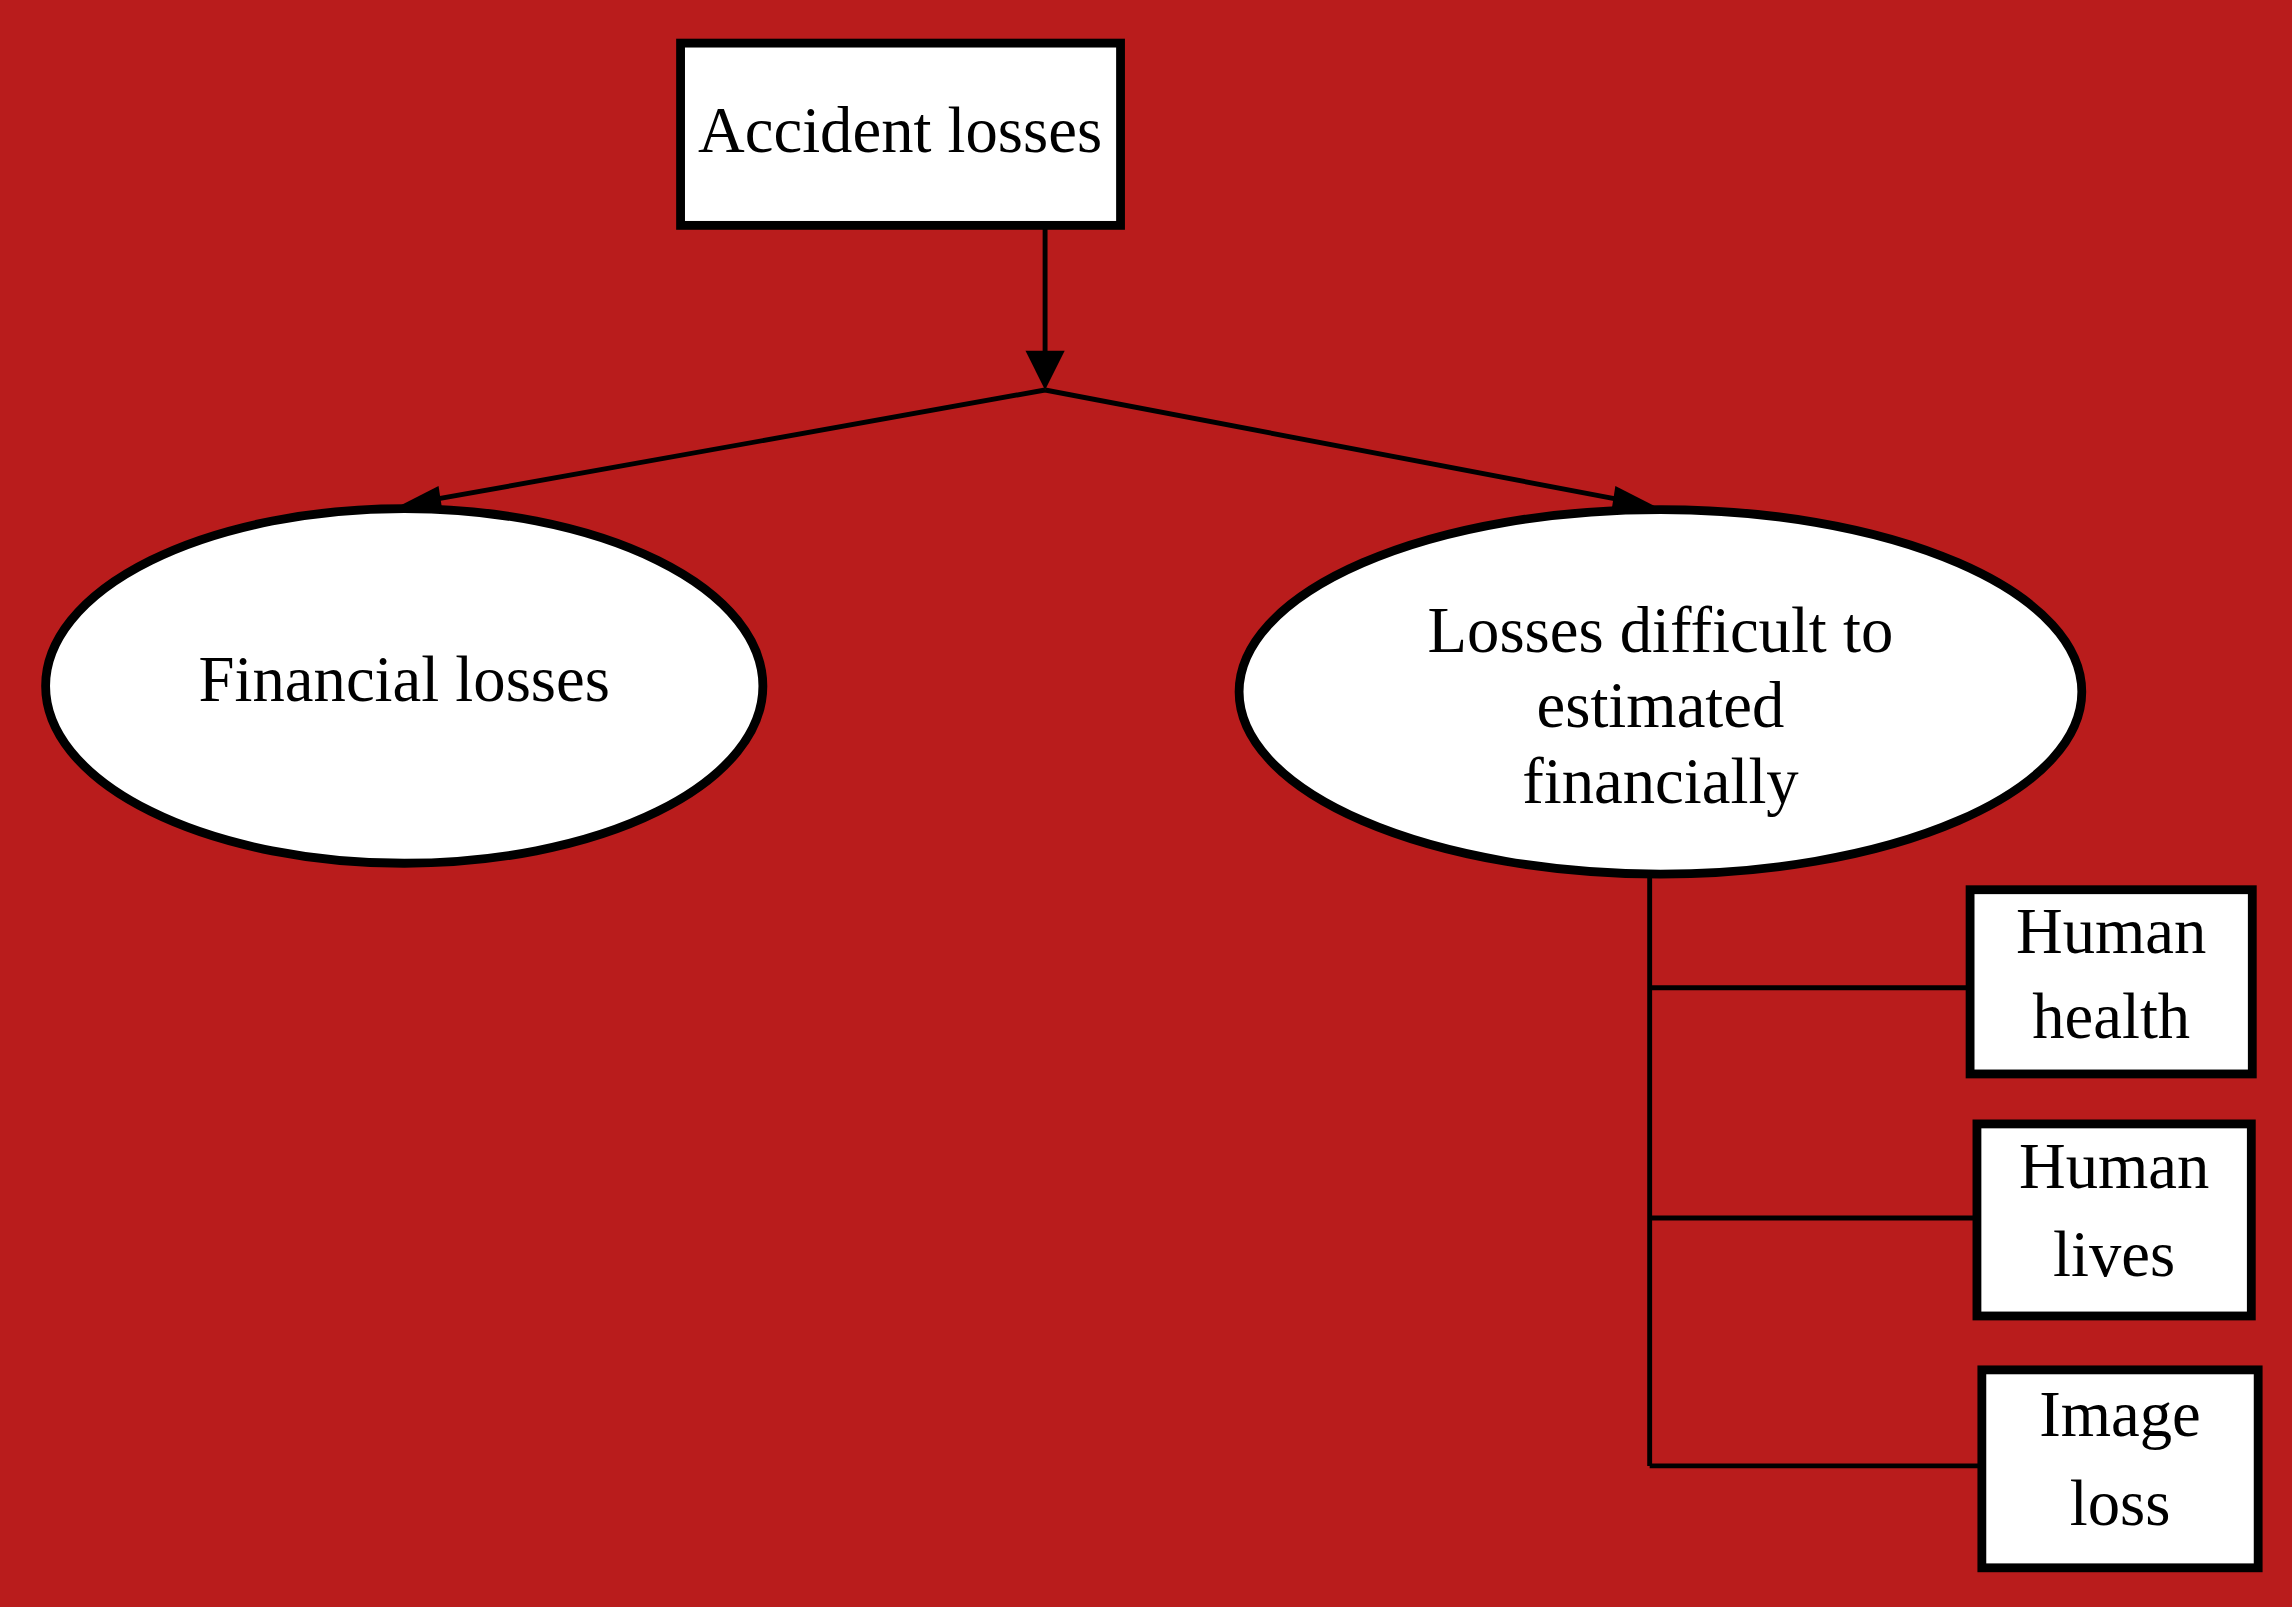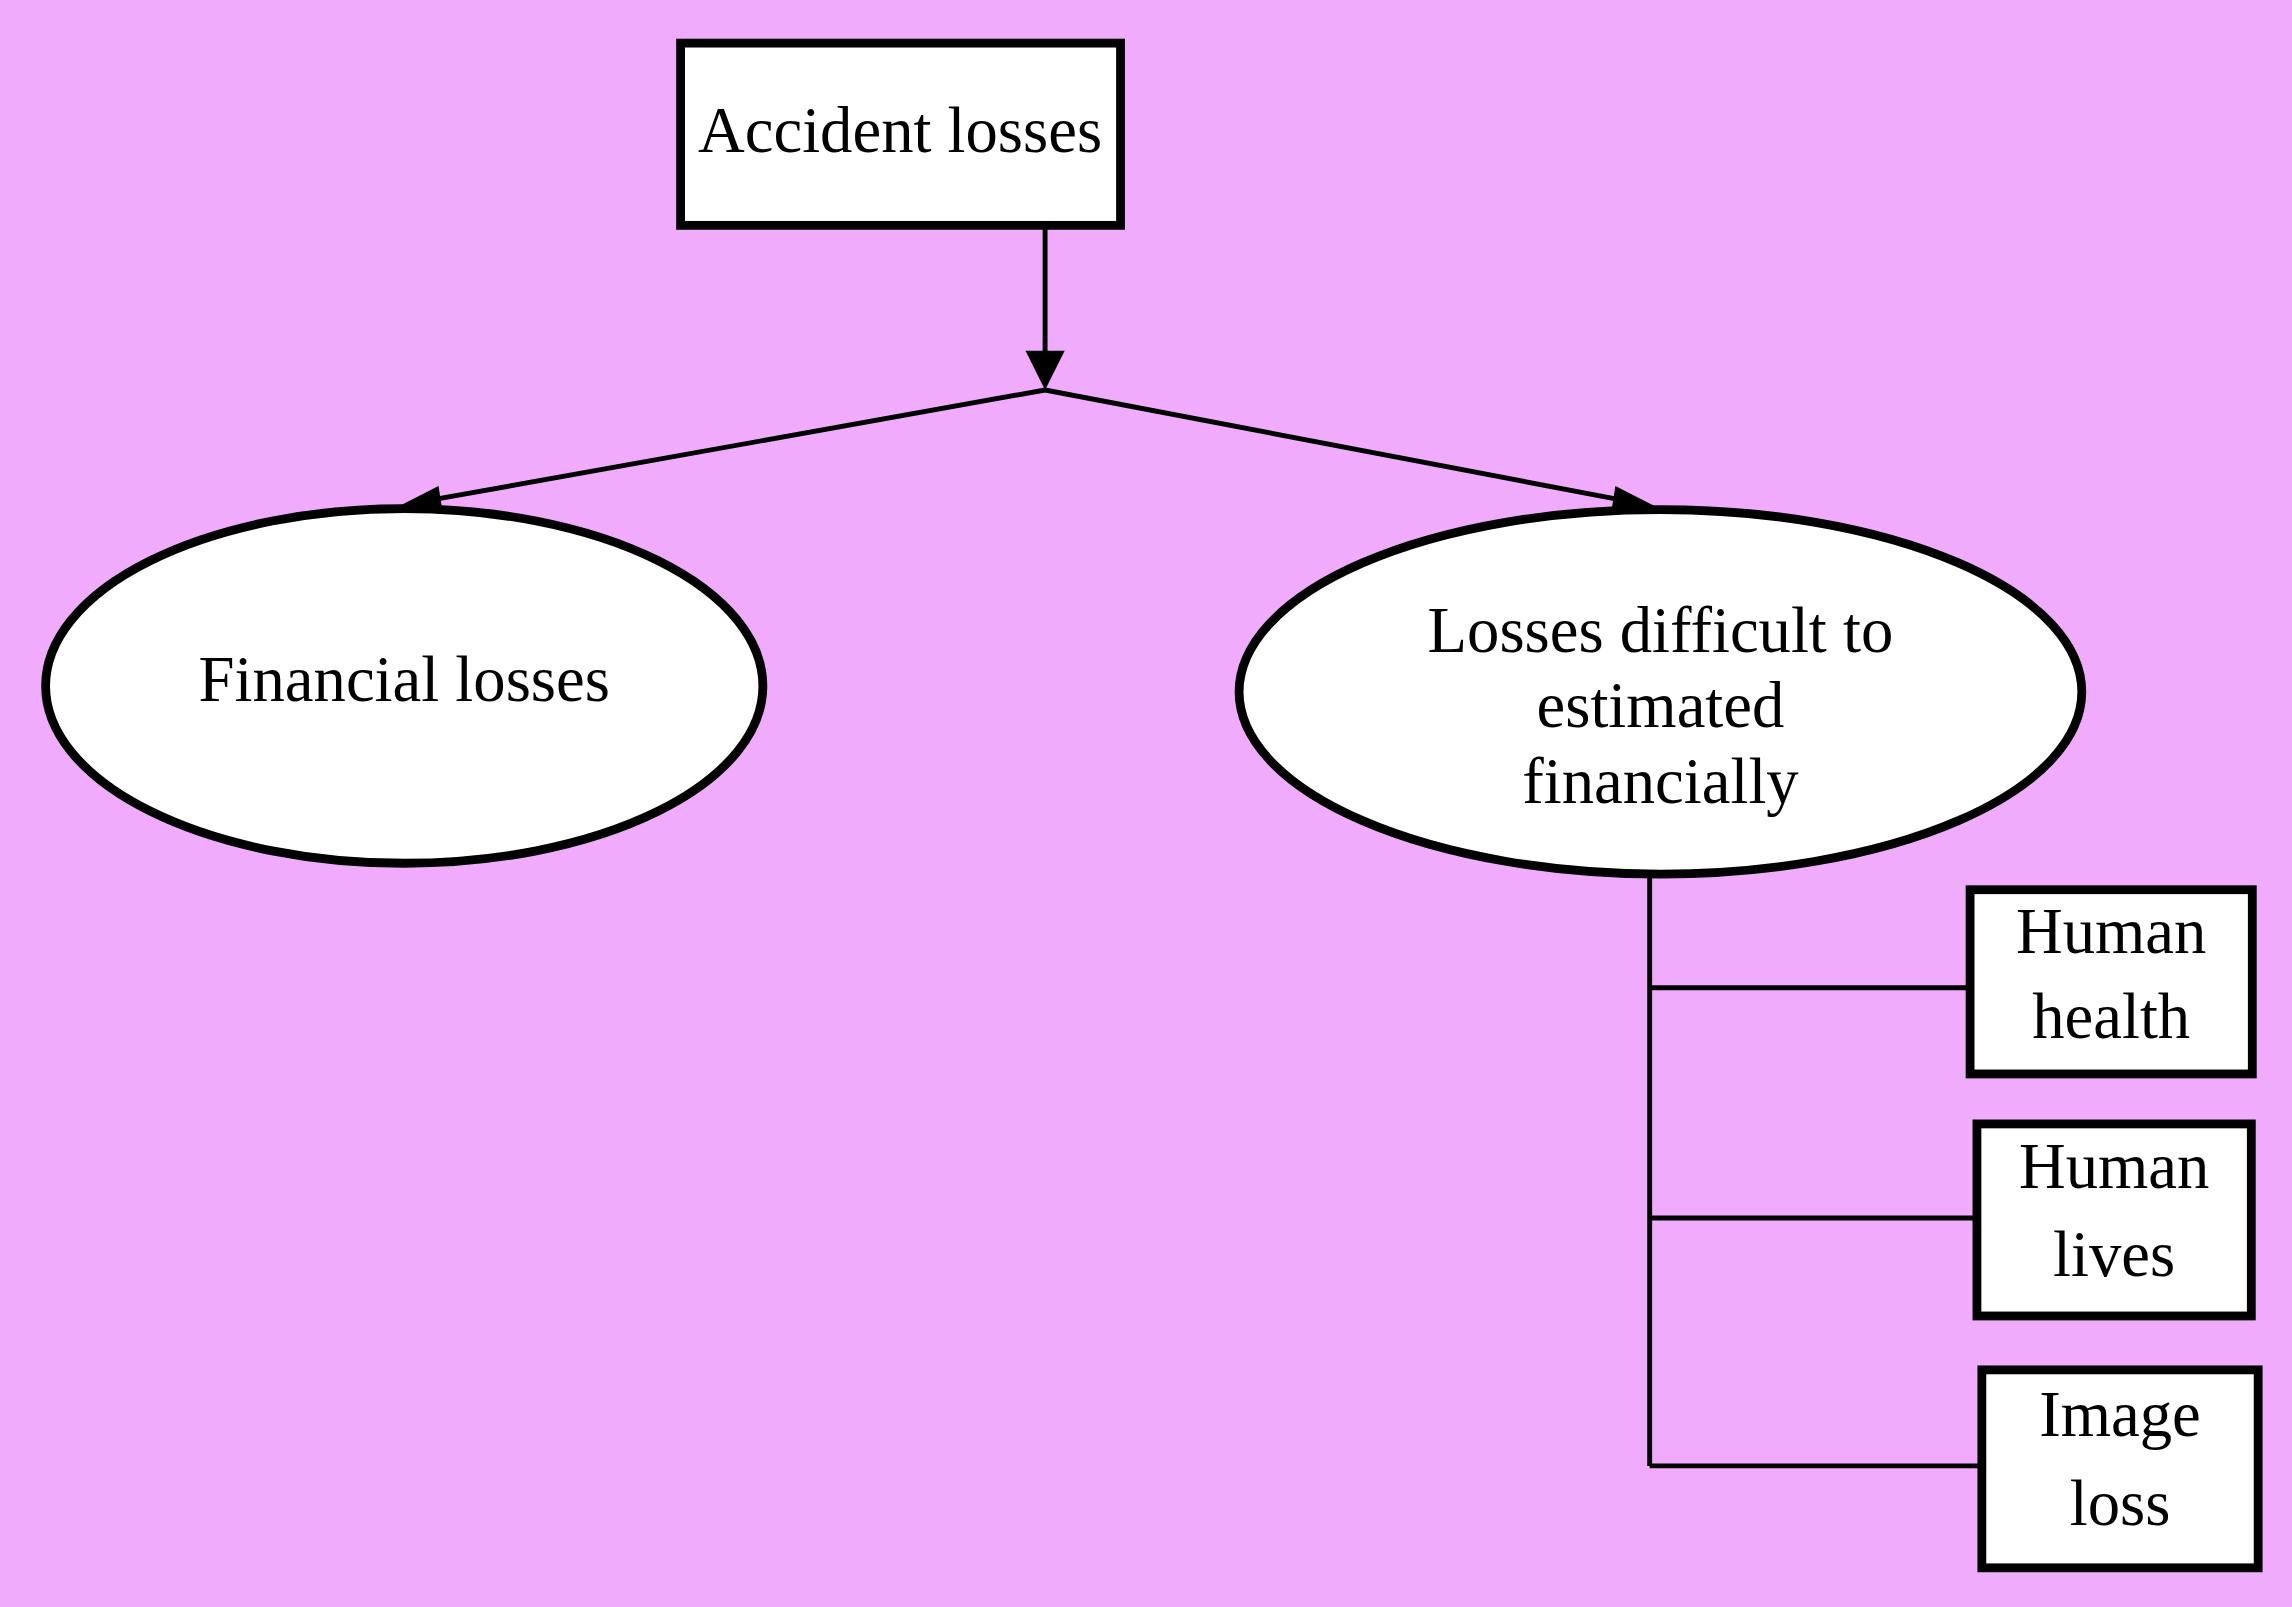--- a/index.html
+++ b/index.html
@@ -10,21 +10,21 @@
   body {
     width: 2293px;
     height: 1607px;
     font-family: "Liberation Serif", "DejaVu Serif", serif;
     overflow: hidden;
   }
   #diagram-root {
     position: relative;
     width: 2293px;
     height: 1607px;
-    background: #f0abfc;
+    background: #b91c1c;
   }
   svg.canvas {
     position: absolute;
     top: 0;
     left: 0;
     width: 2293px;
     height: 1607px;
     display: block;
   }
   .node-text {

